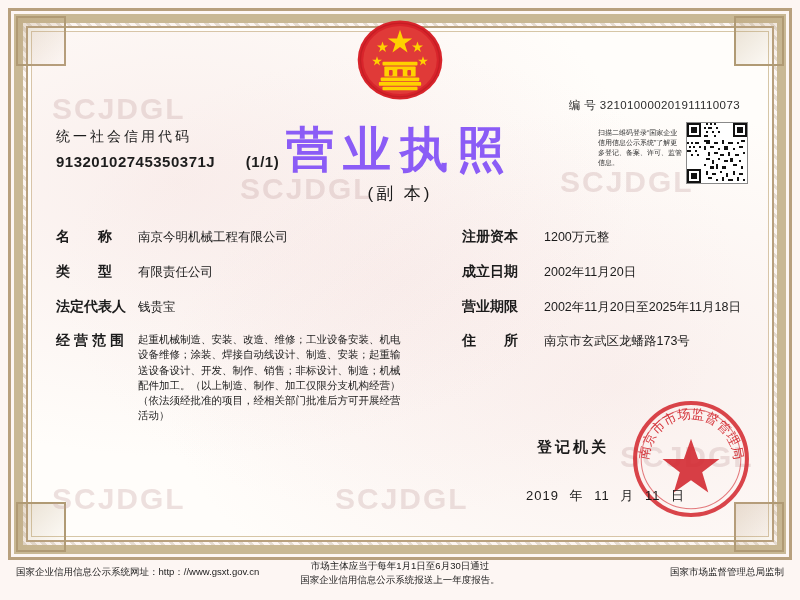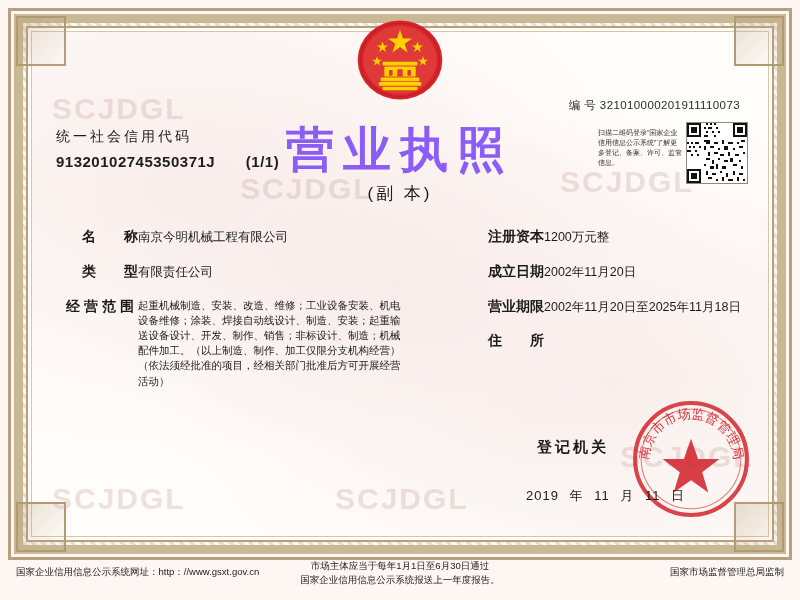--- a/index.html
+++ b/index.html
@@ -184,21 +184,20 @@
 
   .field { display: flex; margin-bottom: 16px; }
   .field .lbl {
     width: 82px;
     flex: 0 0 82px;
     font-size: 14px;
     color: #1b1b1b;
     font-weight: bold;
     letter-spacing: 0px;
     white-space: nowrap;
-    text-align: right;
   }
   .field .lbl.sp2 { letter-spacing: 4px; }
   .field .val {
     font-size: 12.5px;
     color: #1b1b1b;
     line-height: 1.5;
   }
   .field .val.small {
     font-size: 10.5px;
     line-height: 1.45;
@@ -396,20 +395,24 @@
 
   <div class="col-left">
     <div class="field">
       <div class="lbl">名　　称</div>
       <div class="val">南京今明机械工程有限公司</div>
     </div>
     <div class="field">
       <div class="lbl">类　　型</div>
       <div class="val">有限责任公司</div>
     </div>
+    <div class="field">
+      <div class="lbl">法定代表人</div>
+      <div class="val">钱贵宝</div>
+    </div>
     <div class="field scope-field">
       <div class="lbl sp2">经营范围</div>
       <div class="val small">起重机械制造、安装、改造、维修；工业设备安装、机电设备维修；涂装、焊接自动线设计、制造、安装；起重输送设备设计、开发、制作、销售；非标设计、制造；机械配件加工。（以上制造、制作、加工仅限分支机构经营）（依法须经批准的项目，经相关部门批准后方可开展经营活动）</div>
     </div>
   </div>
 
   <div class="col-right">
     <div class="field">
       <div class="lbl">注册资本</div>
       <div class="val">1200万元整</div>
@@ -417,20 +420,21 @@
     <div class="field">
       <div class="lbl">成立日期</div>
       <div class="val">2002年11月20日</div>
     </div>
     <div class="field">
       <div class="lbl">营业期限</div>
       <div class="val">2002年11月20日至2025年11月18日</div>
     </div>
     <div class="field">
       <div class="lbl">住　　所</div>
+      <div class="val">南京市玄武区龙蟠路173号</div>
     </div>
   </div>
 
   <div class="registry">登记机关</div>
 
   <div class="seal">
     <svg viewBox="0 0 120 120" width="122" height="122" aria-hidden="true">
       <circle cx="60" cy="60" r="55" fill="none" stroke="#d2242c" stroke-width="4" opacity="0.85"></circle>
       <circle cx="60" cy="60" r="49" fill="none" stroke="#d2242c" stroke-width="1" opacity="0.6"></circle>
       <polygon points="60,40 67,60 88,60 71,73 77,93 60,81 43,93 49,73 32,60 53,60" fill="#d2242c" opacity="0.88"></polygon>

